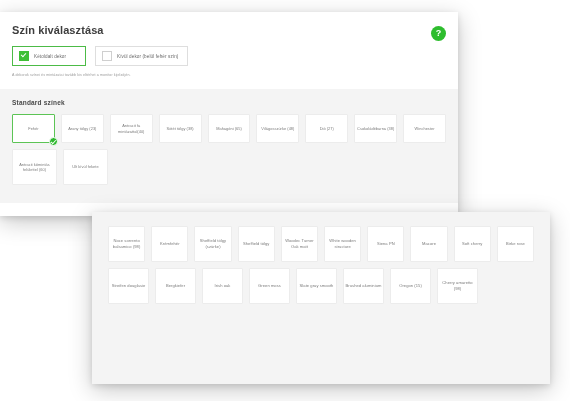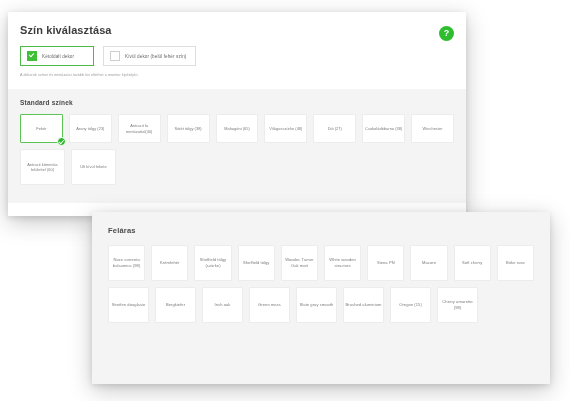--- a/index.html
+++ b/index.html
@@ -16,21 +16,21 @@
   }
 
   
   .panel {
     position: absolute;
     background: #ffffff;
     box-shadow: 0 6px 22px rgba(0,0,0,0.22), 0 2px 6px rgba(0,0,0,0.12);
   }
 
   #panel-back {
-    left: 8px;
+    left: 0;
     top: 12px;
     width: 458px;
     height: 204px;
     z-index: 1;
     padding: 0;
   }
 
   #panel-front {
     left: 92px;
     top: 212px;
@@ -308,21 +308,20 @@
         </div>
       </div>
     </div>
   </div>
 
   <div class="help-badge">?</div>
 </div>
 
 <div class="panel" id="panel-front">
   <div class="grey-area">
-    <div class="section-title">Feláras</div>
 
     <div class="swatch-row">
       <div class="swatch">
         <span class="name">Noce sorrento balsamico (98)</span>
       </div>
       <div class="swatch">
         <span class="name">Krémfehér</span>
       </div>
       <div class="swatch">
         <span class="name">Sheffield tölgy (szürke)</span>

